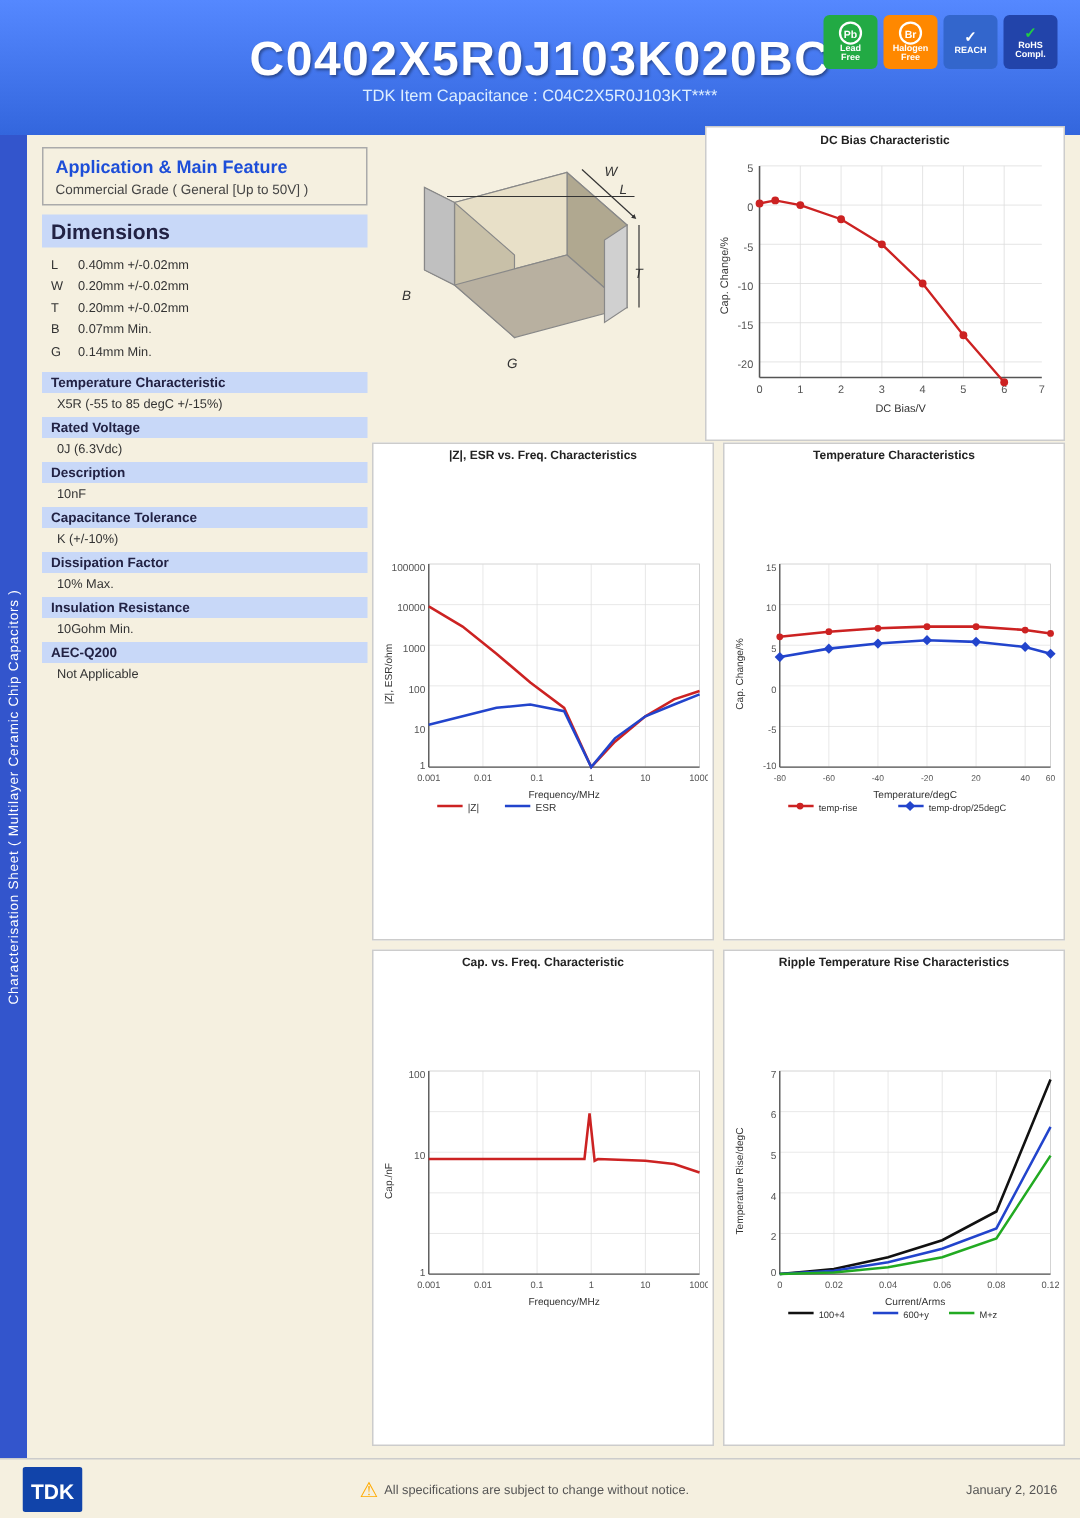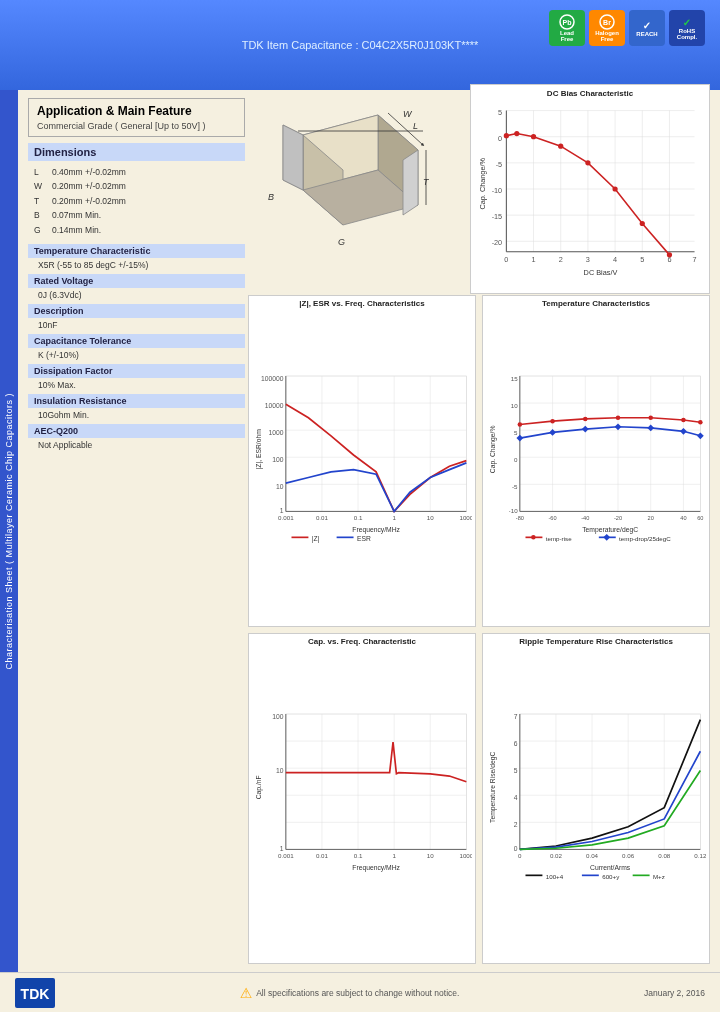--- a/index.html
+++ b/index.html
@@ -99,21 +99,21 @@
     }
 
     .app-feature-box {
       border: 1.5px solid #aaa;
       padding: 5px 8px;
       margin-bottom: 6px;
     }
     .app-feature-title {
       font-size: 12px;
       font-weight: bold;
-      color: #000000;
+      color: #1d4ed8;
       margin-bottom: 3px;
     }
     .app-feature-desc {
       font-size: 9px;
       color: #444;
     }
 
     .series-box {
       background: #4466cc;
       color: white;
@@ -127,21 +127,21 @@
       color: #333;
       padding: 2px 4px;
       margin-bottom: 8px;
     }
 
     .dim-section {
       background: #c8d8f8;
       padding: 3px 6px;
       margin-bottom: 2px;
     }
-    .dim-title { font-weight: bold; font-size: 11px; color: #224; }
+    .dim-title { font-weight: bold; font-size: 14px; color: #224; }
     .dim-row { display: flex; gap: 6px; font-size: 8.5px; color: #333; }
     .dim-label { width: 12px; }
 
     .spec-section {
       margin-top: 5px;
     }
     .spec-label {
       background: #c8d8f8;
       padding: 2px 6px;
       font-size: 9px;
@@ -239,20 +239,21 @@
       text-align: center;
       color: #222;
       margin-bottom: 1px;
     }
   </style>
 </head>
 <body>
 
 <div class="header">
   <div class="header-center">
+    <div class="header-title">C0402X5R0J103K020BC</div>
     <div class="header-subtitle">TDK Item Capacitance : C04C2X5R0J103KT****</div>
   </div>
   <div class="header-icons">
     <div class="badge-icon badge-green">
       <svg width="20" height="16" viewBox="0 0 20 16">
           <circle cx="10" cy="8" r="7" fill="none" stroke="white" stroke-width="1.5"></circle>
           <text x="10" y="11" text-anchor="middle" fill="white" font-size="7" font-weight="bold">Pb</text>
         </svg>
       <span style="font-size:6px;line-height:1;">Lead<br>Free</span>
     </div>

